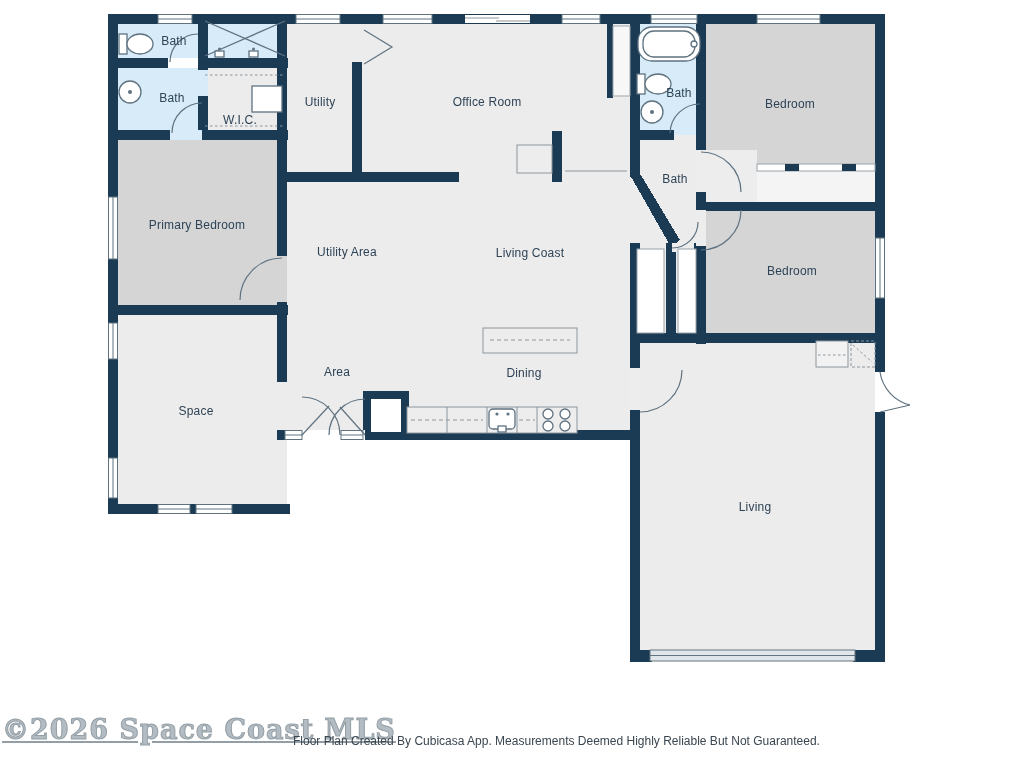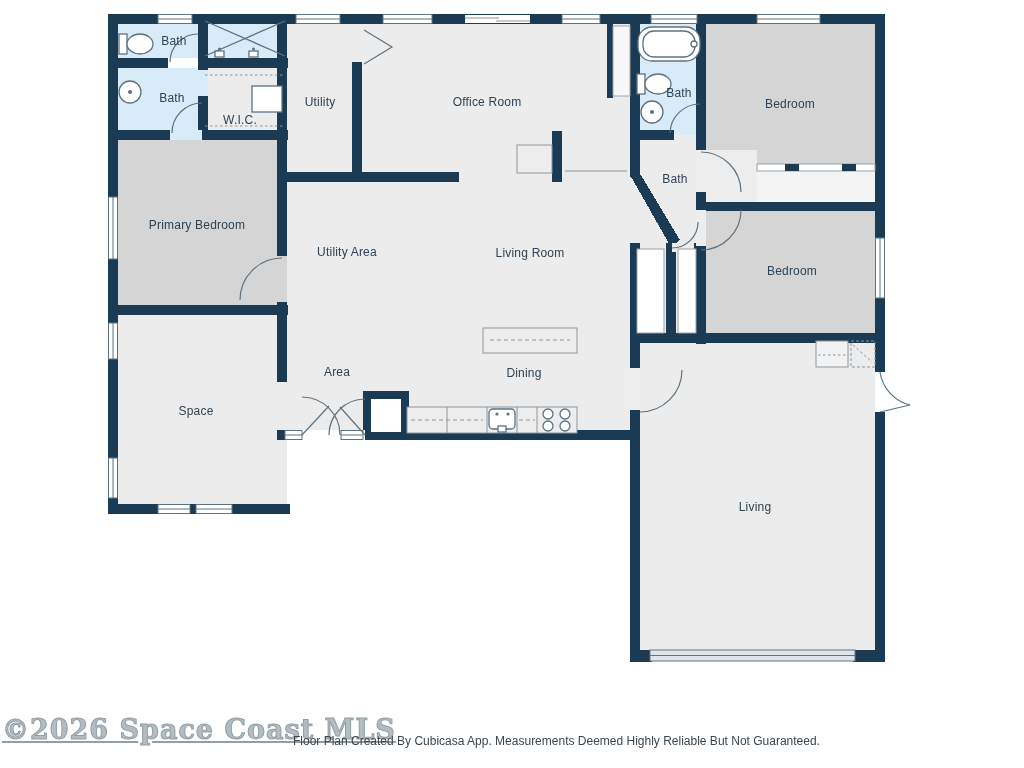--- a/index.html
+++ b/index.html
@@ -280,21 +280,21 @@
   <div class="lbl" style="left:174px;top:41px">Bath</div>
   <div class="lbl" style="left:172px;top:98px">Bath</div>
   <div class="lbl" style="left:240px;top:120px">W.I.C.</div>
   <div class="lbl" style="left:320px;top:102px">Utility</div>
   <div class="lbl" style="left:487px;top:102px">Office Room</div>
   <div class="lbl" style="left:679px;top:93px">Bath</div>
   <div class="lbl" style="left:790px;top:104px">Bedroom</div>
   <div class="lbl" style="left:675px;top:179px">Bath</div>
   <div class="lbl" style="left:197px;top:225px">Primary Bedroom</div>
   <div class="lbl" style="left:347px;top:252px">Utility Area</div>
-  <div class="lbl" style="left:530px;top:253px">Living Room</div>
+  <div class="lbl" style="left:530px;top:253px">Living Coast</div>
   <div class="lbl" style="left:792px;top:271px">Bedroom</div>
   <div class="lbl" style="left:196px;top:411px">Space</div>
   <div class="lbl" style="left:337px;top:372px">Area</div>
   <div class="lbl" style="left:524px;top:373px">Dining</div>
   <div class="lbl" style="left:755px;top:507px">Living</div>
 
   <div class="watermark">©2026 Space Coast MLS</div>
   <div class="disclaimer">Floor Plan Created By Cubicasa App. Measurements Deemed Highly Reliable But Not Guaranteed.</div>
 </div>
 

